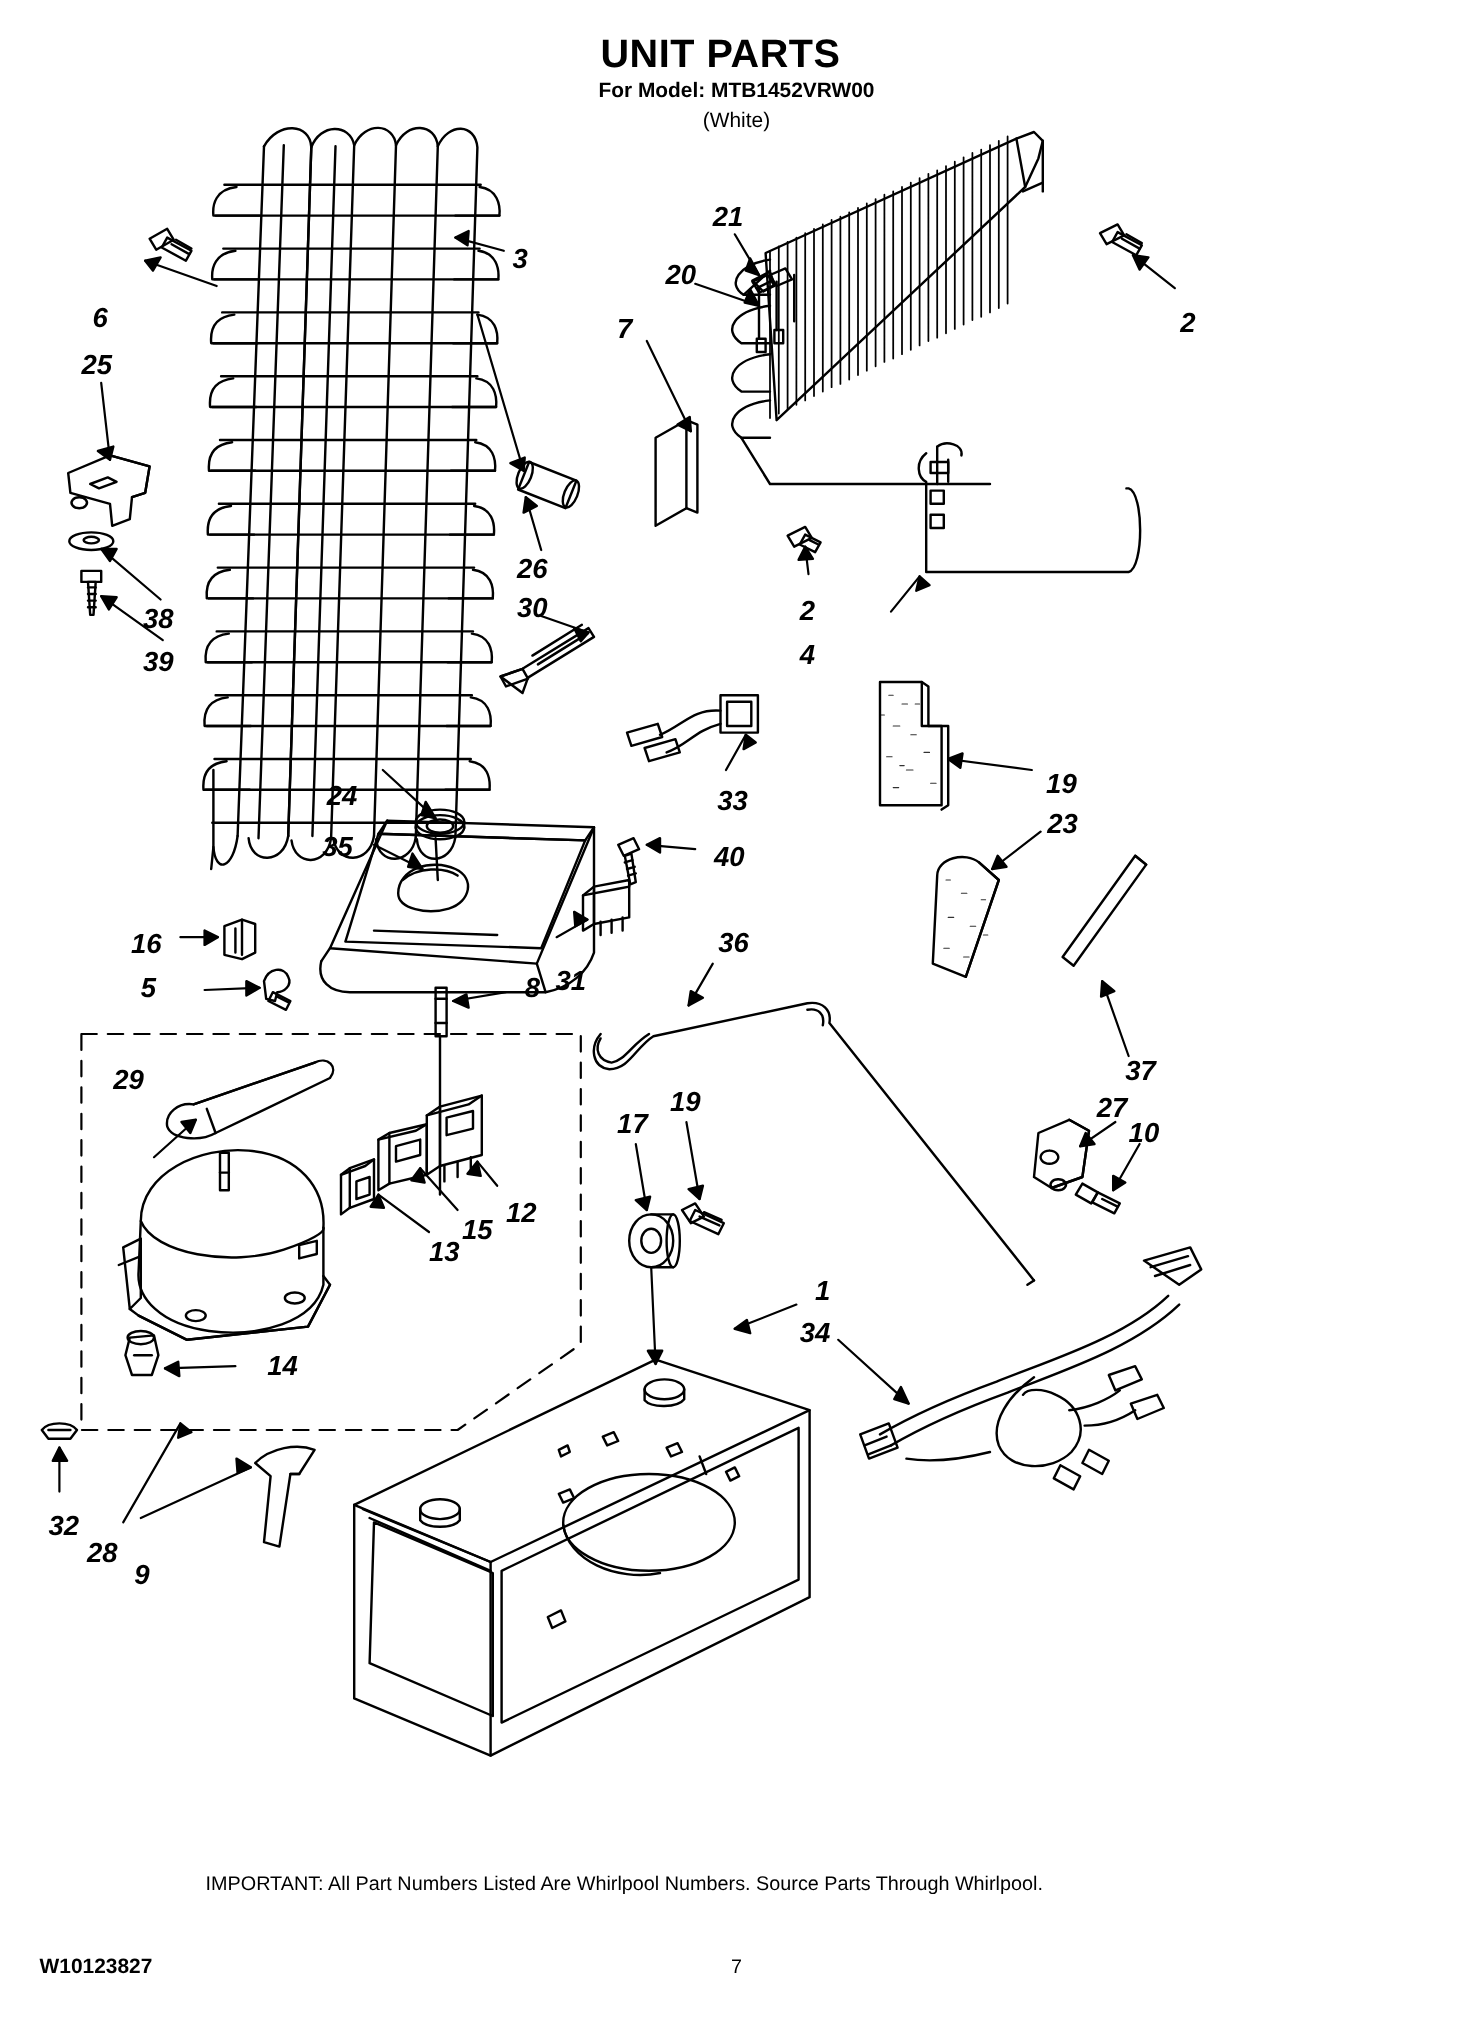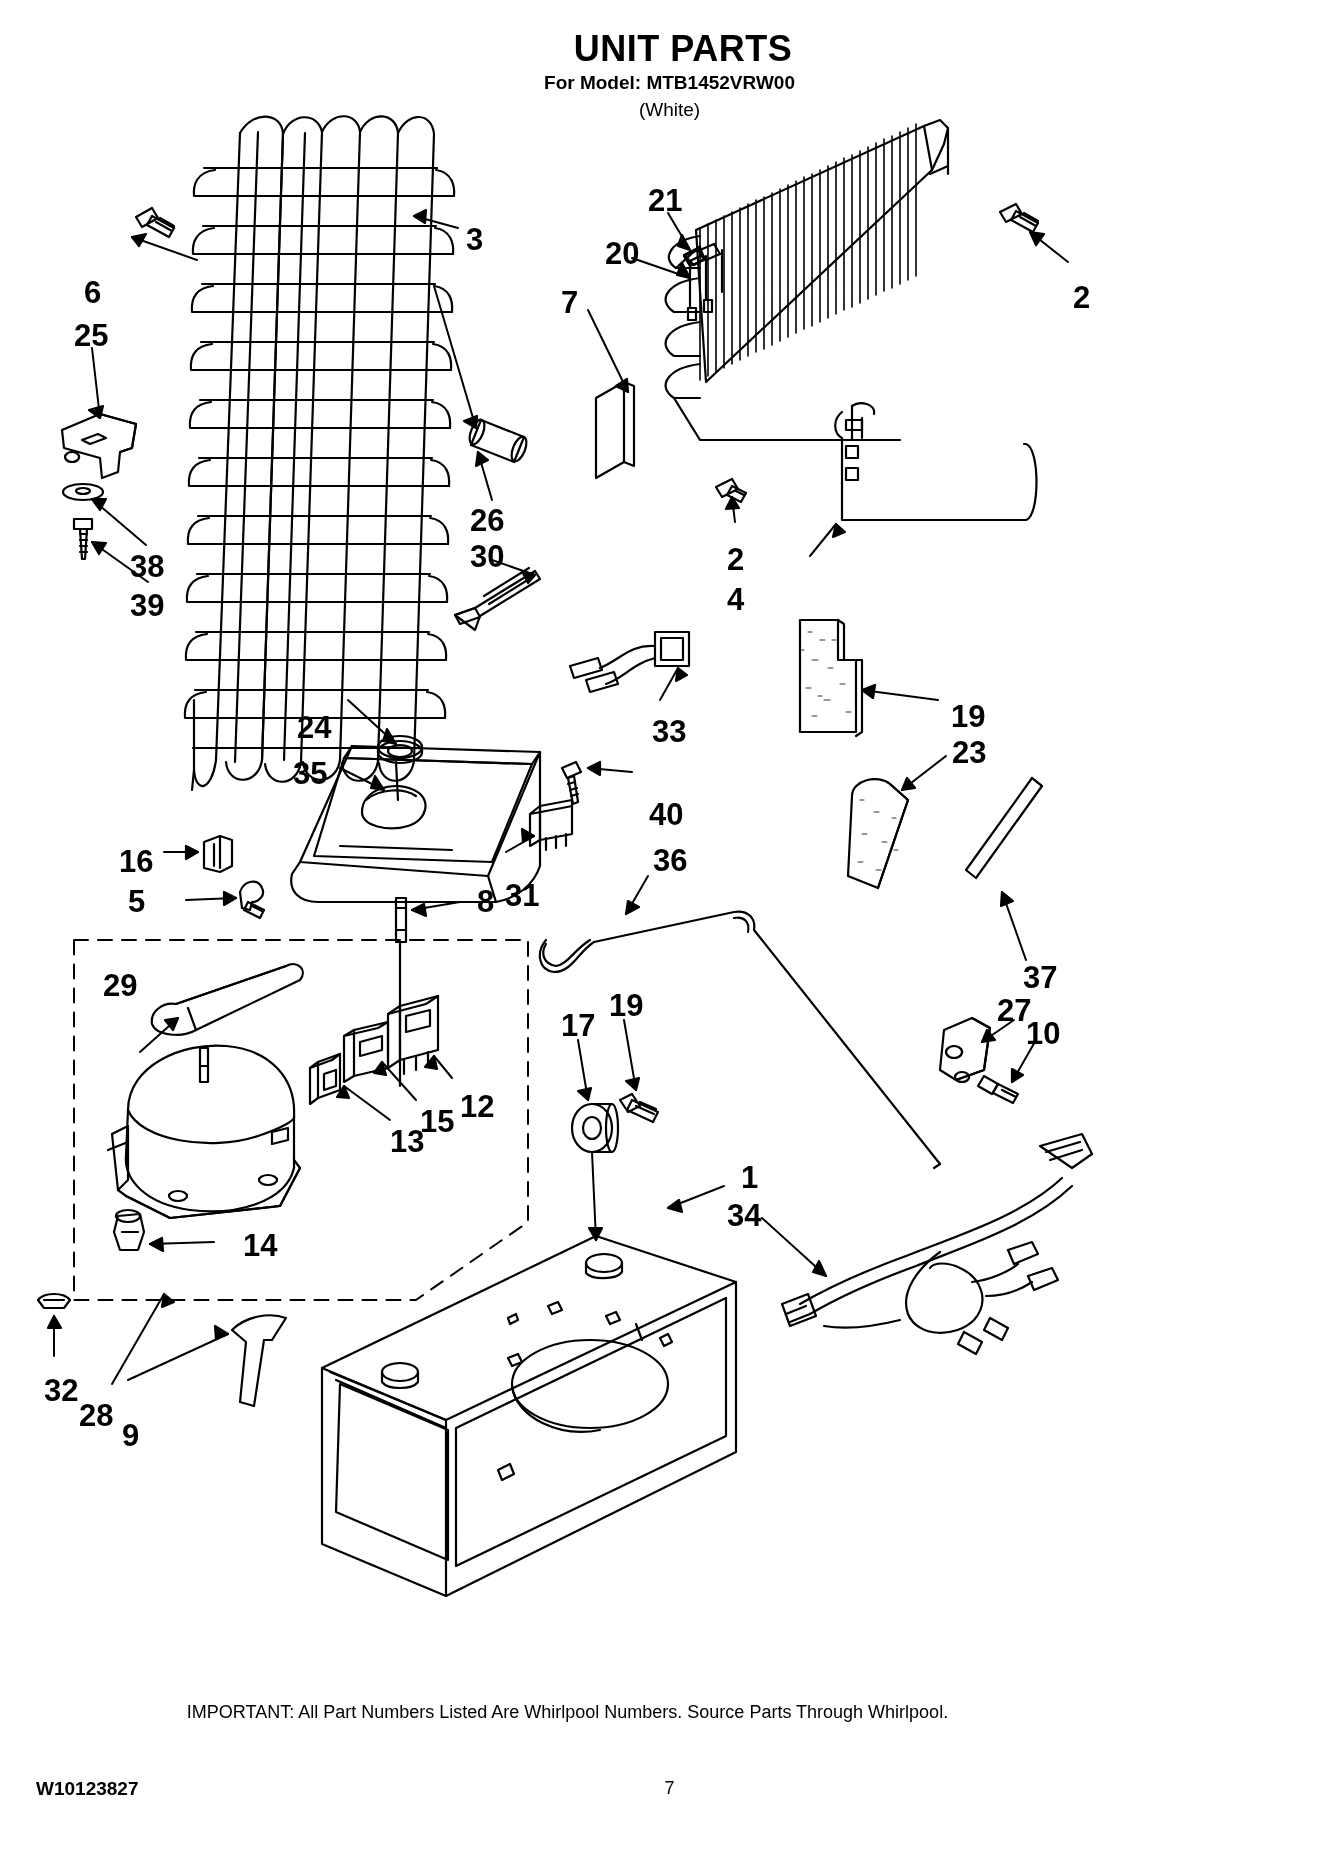--- a/index.html
+++ b/index.html
@@ -22,21 +22,20 @@
   }
   .title {
     position: absolute;
     top: 28px;
     left: 0;
     width: 1310px;
     text-align: center;
     font-size: 36px;
     font-weight: bold;
     letter-spacing: 0.5px;
-    padding-left: 28px;
   }
   .subtitle {
     position: absolute;
     top: 72px;
     left: 0;
     width: 1339px;
     text-align: center;
     font-size: 19px;
     font-weight: bold;
   }
@@ -67,24 +66,25 @@
   .pagenum {
     position: absolute;
     top: 1778px;
     left: 0;
     width: 1339px;
     text-align: center;
     font-size: 18px;
   }
   .callout {
     position: absolute;
-    font-size: 31px;
+    font-size: 25px;
     font-weight: bold;
     line-height: 1;
     white-space: nowrap;
+    font-style: italic;
   }
   svg.art {
     position: absolute;
     top: 0;
     left: 0;
     width: 1339px;
     height: 1849px;
   }
   svg.art * {
     vector-effect: non-scaling-stroke;
@@ -556,21 +556,21 @@
   <div class="callout" style="left:130px; top:590px;">39</div>
   <div class="callout" style="left:470px; top:505px;text-align:center;">26</div>
   <div class="callout" style="left:470px; top:541px;">30</div>
   <div class="callout" style="left:727px; top:544px;">2</div>
   <div class="callout" style="left:727px; top:584px;">4</div>
   <div class="callout" style="left:951px; top:701px;">19</div>
   <div class="callout" style="left:952px; top:737px;">23</div>
   <div class="callout" style="left:652px; top:716px;">33</div>
   <div class="callout" style="left:297px; top:712px;">24</div>
   <div class="callout" style="left:293px; top:758px;">35</div>
-  <div class="callout" style="left:649px; top:767px;margin-top:32px;">40</div>
+  <div class="callout" style="left:649px; top:767px;">40</div>
   <div class="callout" style="left:119px; top:846px;">16</div>
   <div class="callout" style="left:128px; top:886px;">5</div>
   <div class="callout" style="left:473px; top:880px;margin-left:32px;">31</div>
   <div class="callout" style="left:477px; top:886px;">8</div>
   <div class="callout" style="left:653px; top:845px;">36</div>
   <div class="callout" style="left:1023px; top:962px;">37</div>
   <div class="callout" style="left:997px; top:995px;">27</div>
   <div class="callout" style="left:1026px; top:1018px;">10</div>
   <div class="callout" style="left:103px; top:970px;">29</div>
   <div class="callout" style="left:561px; top:1010px;">17</div>

